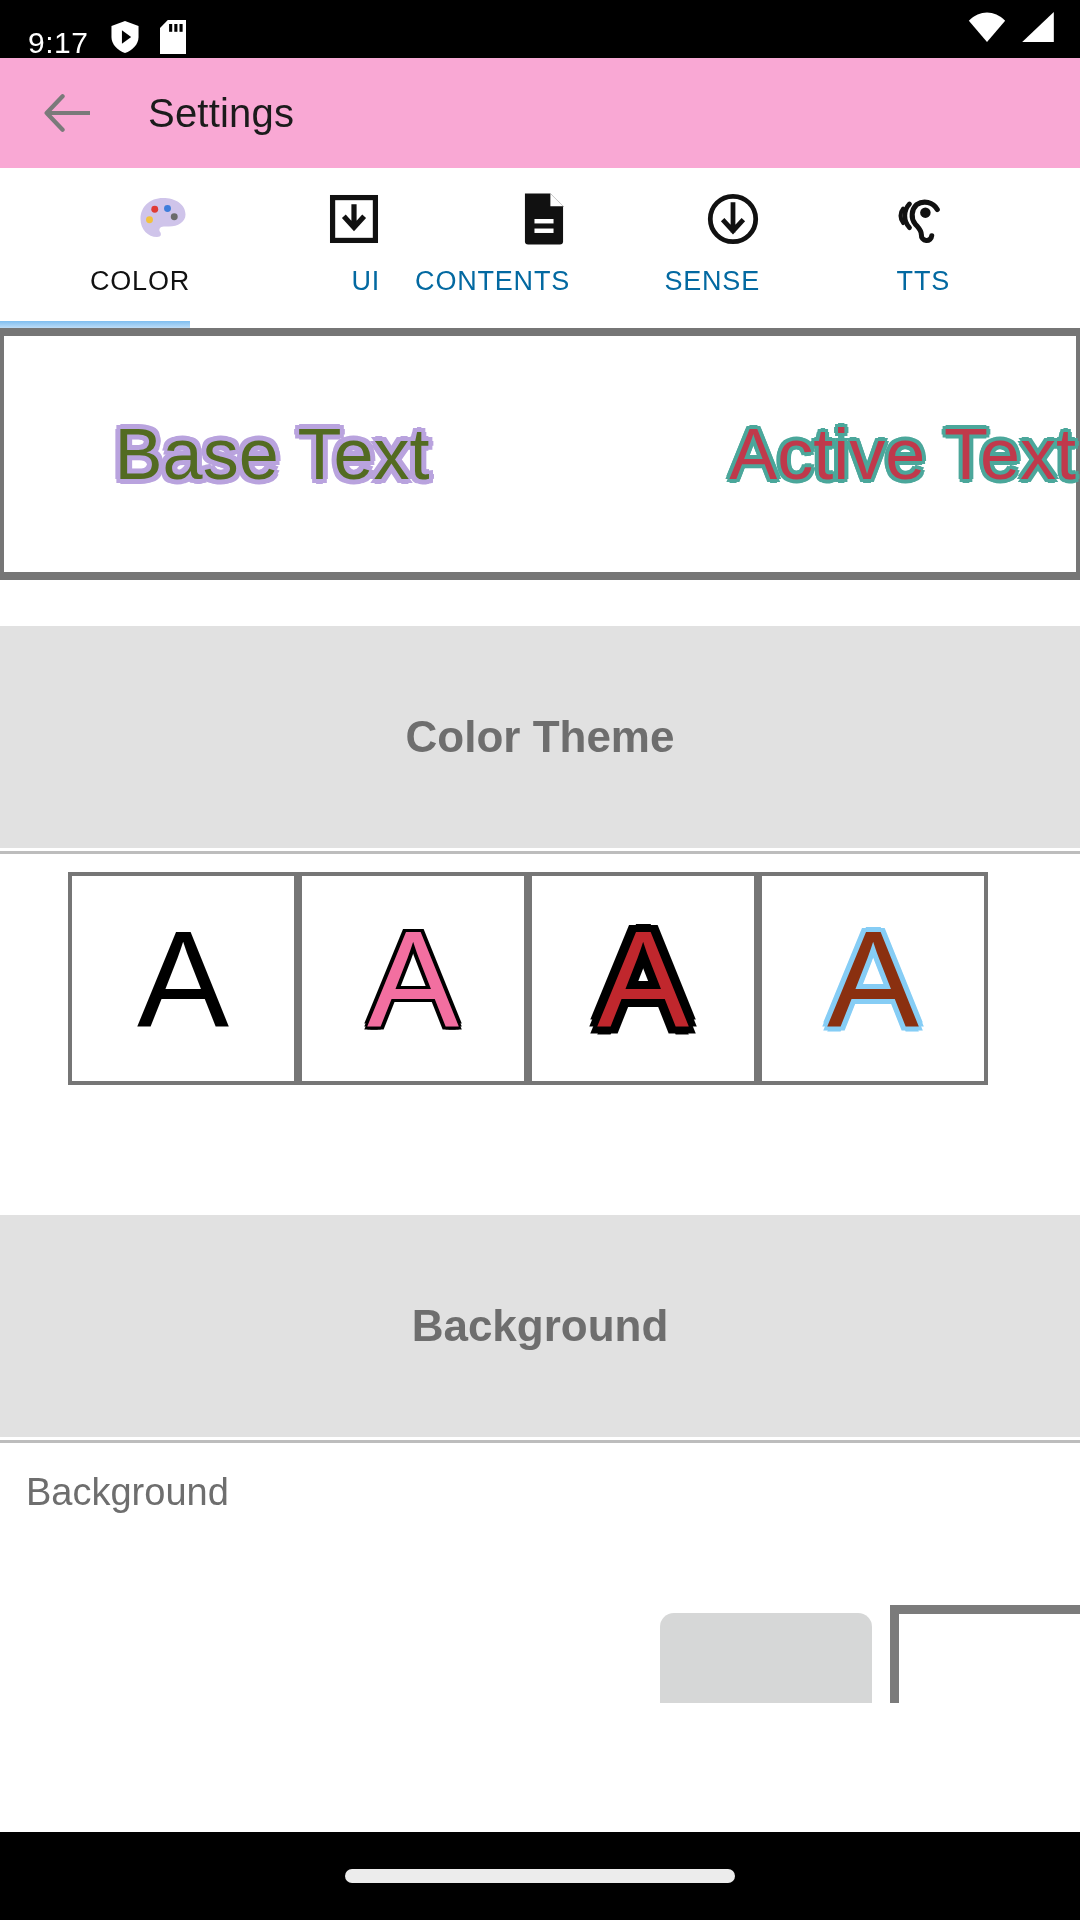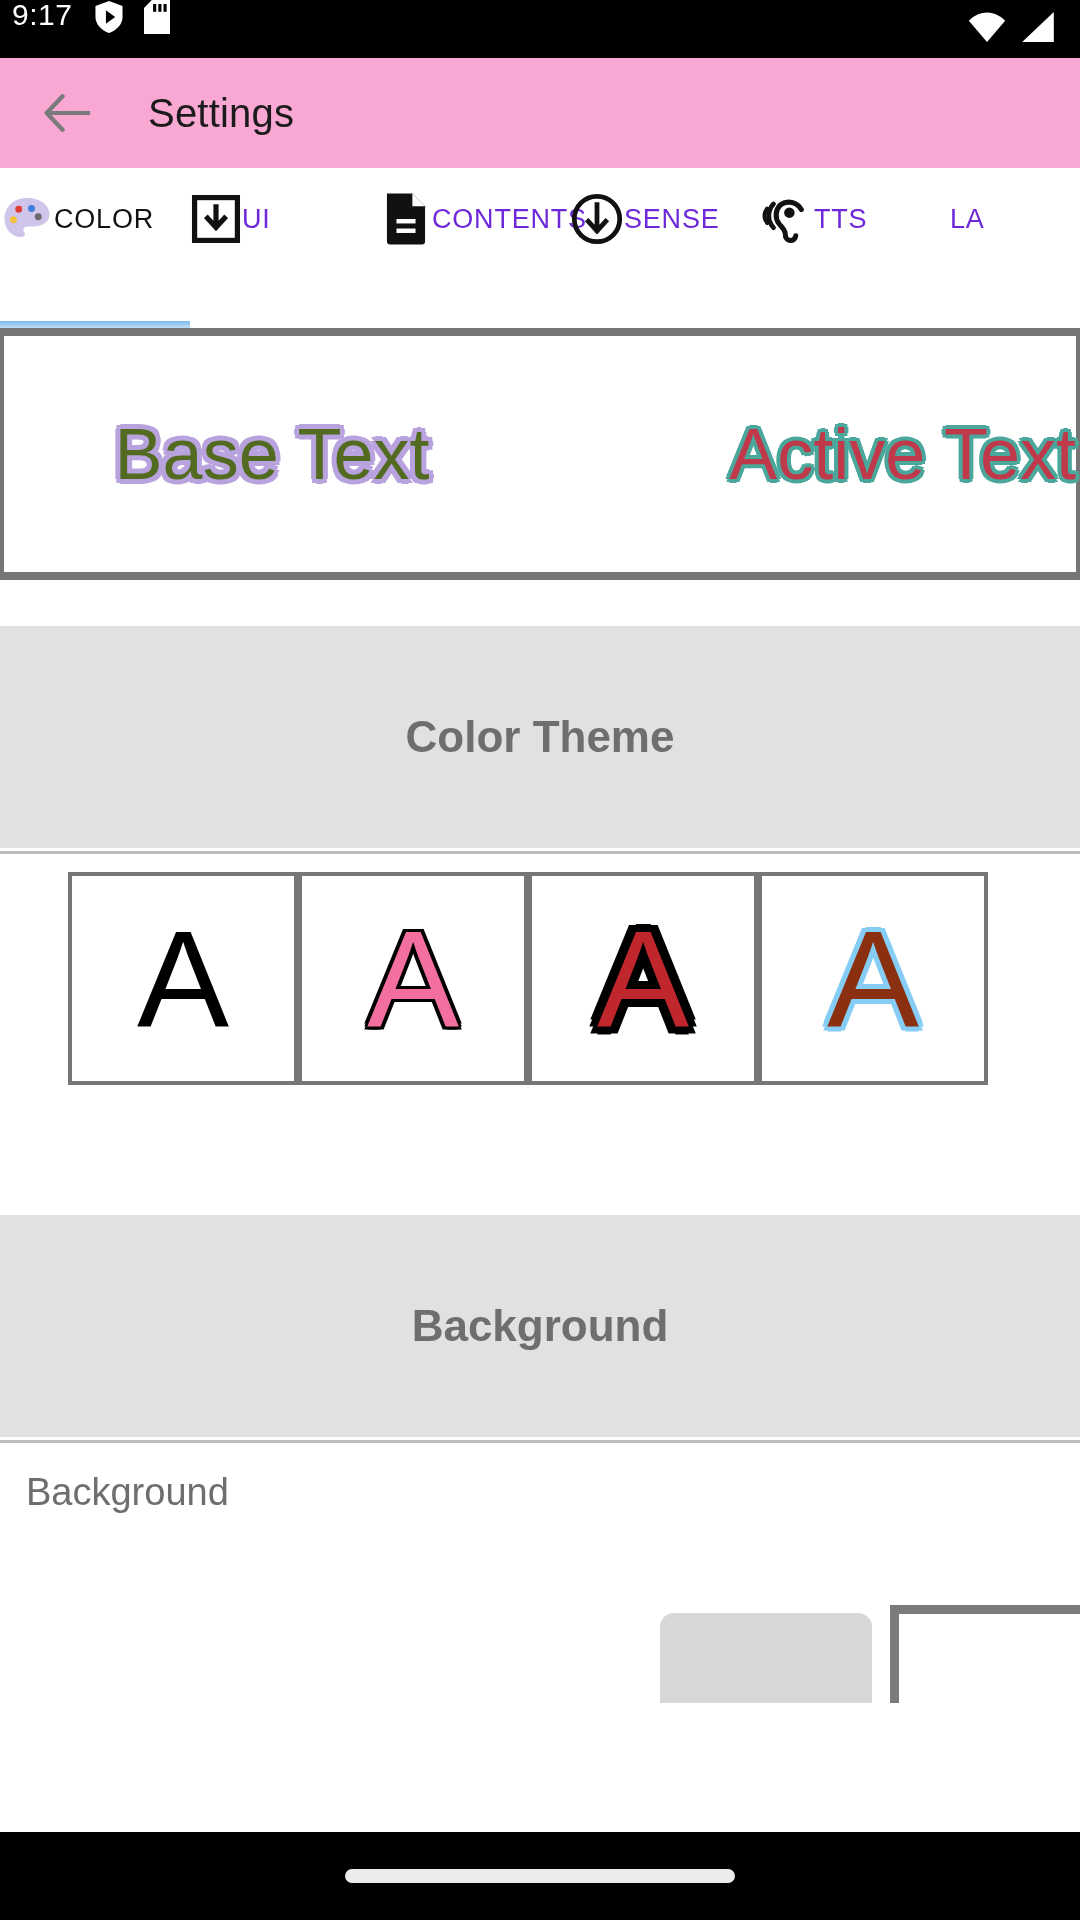--- a/index.html
+++ b/index.html
@@ -7,45 +7,45 @@
     width:1080px; height:1920px;
     background:#ffffff;
     font-family:"Liberation Sans", sans-serif;
     overflow:hidden;
   }
   #screen { position:relative; width:1080px; height:1920px; background:#fff; }
 
   
   .statusbar {
     height:58px; background:#000; color:#fff;
-    display:flex; align-items:flex-start; padding:0 12px;
+    display:flex; align-items:flex-end; padding:0 28px;
     position:relative;
   }
   .sb-time { font-size:30px; letter-spacing:0.5px; line-height:1; }
   .sb-left-icons { display:flex; align-items:center; gap:20px; margin-left:22px; }
   .sb-right-icons { position:absolute; right:24px; top:0; height:58px; display:flex; align-items:center; gap:14px; }
 
   
   .appbar { height:110px; display:flex; align-items:center; padding-left:44px; background:#f9a8d4; }
   .back-arrow { width:46px; height:46px; display:flex; align-items:center; justify-content:center; }
   .appbar-title { font-size:40px; color:#1b1b1b; margin-left:58px; letter-spacing:0.2px; }
 
   
   .tabstrip {
     position:relative; height:160px; display:flex; background:#fff;
     overflow:hidden; padding-left:0;
   }
   .tab {
     flex:0 0 auto; width:190px;
-    display:flex; align-items:flex-start; justify-content:flex-start;
+    display:flex; flex-direction:column; align-items:flex-end; justify-content:flex-start;
     padding-top:20px;
   }
   .tab .tab-icon { height:62px; display:flex; align-items:center; justify-content:center; }
   .tab .tab-label {
-    margin-top:16px; font-size:27px; color:#6d28d9; letter-spacing:0.8px; white-space:nowrap;
+    margin-top:16px; font-size:27px; color:#0369a1; letter-spacing:0.8px; white-space:nowrap;
   }
   .tab.active .tab-label { color:#111; }
   .tab-indicator {
     position:absolute; left:0; bottom:0; width:190px; height:7px;
     background:linear-gradient(to bottom,#7fbef0,#bcdcf7);
   }
 
   
   .preview-strip {
     display:flex; height:252px; background:#767676;

